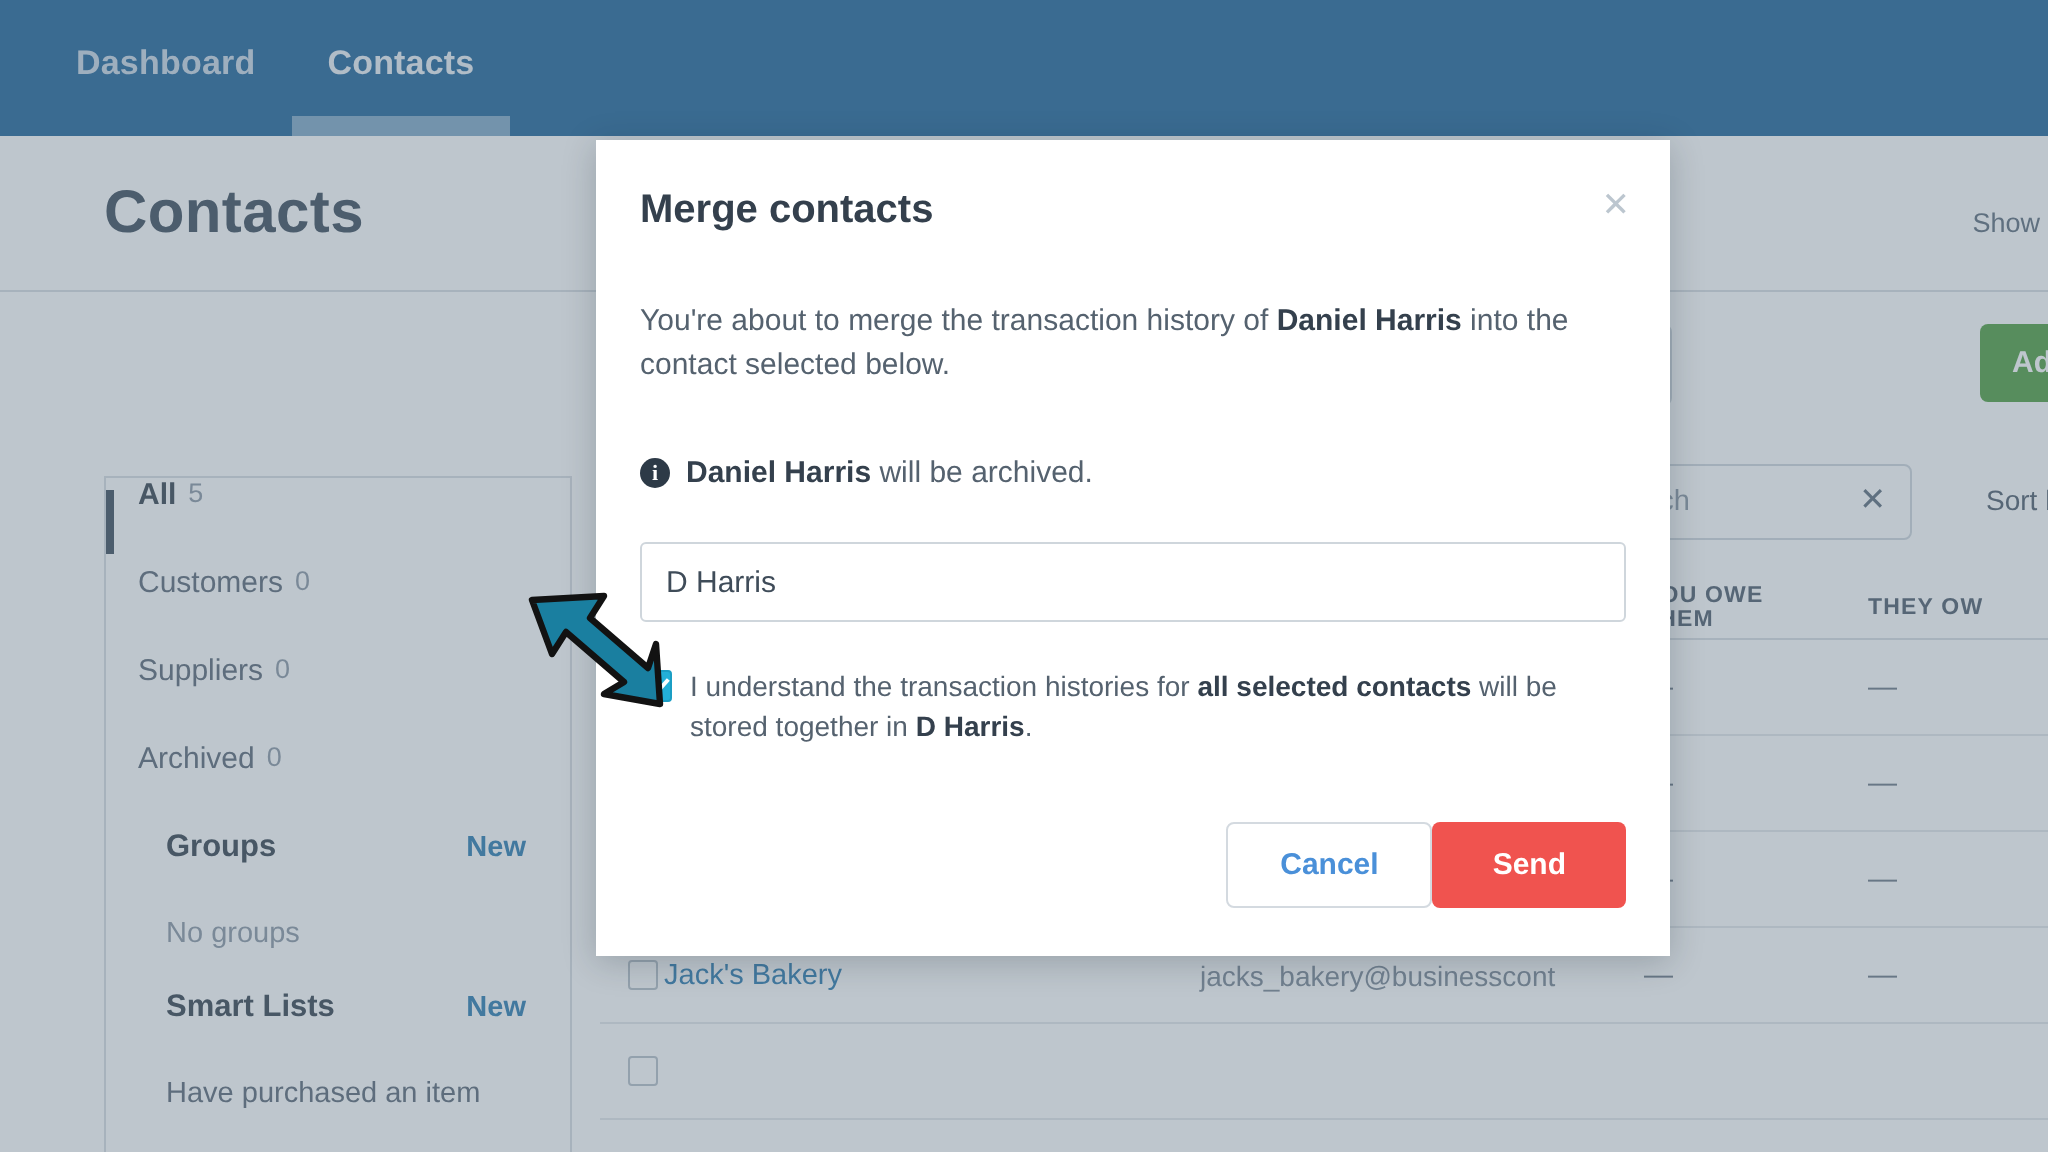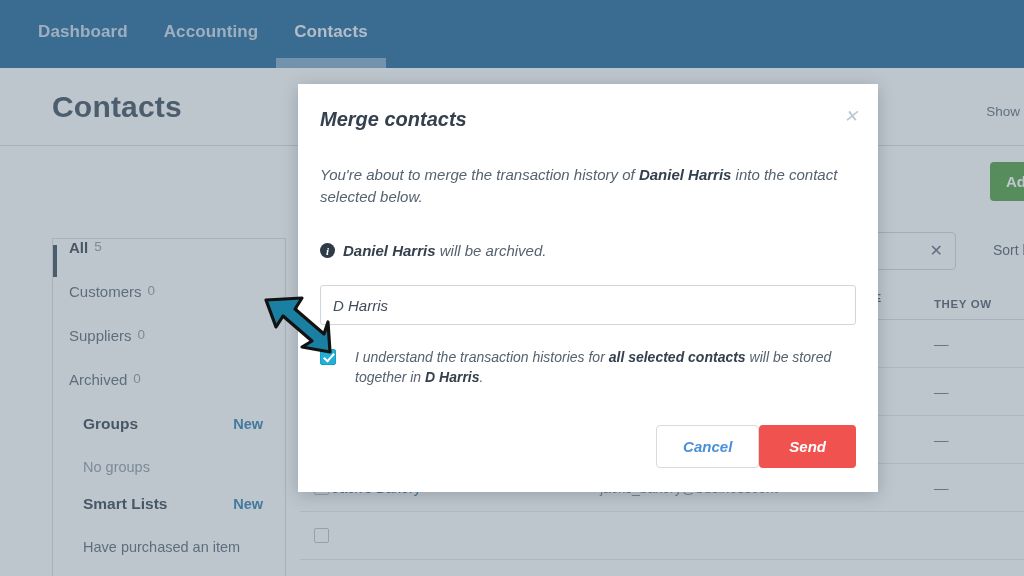--- a/index.html
+++ b/index.html
@@ -148,25 +148,24 @@
   .td-they { width: 104px; padding-left: 14px; color: #6b7885; }
 
   
   #overlay {
     position: absolute; inset: 0;
     background: rgba(101,118,136,0.42);
   }
 
   
   #modal {
-    position: absolute; left: 298px; top: 84px;
-    width: 580px; height: 408px;
+    position: absolute; left: 298px; top: 70px;
+    width: 537px; height: 408px;
     background: #ffffff;
     box-shadow: 0 3px 16px rgba(20,30,40,0.22);
-    font-style: italic;
   }
   #modal-title {
     position: absolute; left: 22px; top: 24px;
     font-size: 20px; font-weight: bold; color: #34404d;
   }
   #modal-close {
     position: absolute; right: 16px; top: 20px;
     font-size: 17px; color: #bcc6cf; cursor: pointer; line-height: 1;
     padding: 4px;
   }
@@ -195,21 +194,21 @@
     margin-top: 26px;
     width: 100%; height: 40px;
     border: 1px solid #cfd6dc; border-radius: 3px;
     background: #fff;
     display: flex; align-items: center;
     padding: 0 12px;
     font-size: 15px; color: #3f4c59;
     cursor: text;
   }
   #confirm-row {
-    display: flex; align-items: flex-start; gap: 19px;
+    display: flex; align-items: flex-start; gap: 9px;
     margin-top: 22px;
   }
   #confirm-checkbox {
     flex: 0 0 auto;
     width: 16px; height: 16px; margin-top: 2px;
     background: #23b0d8; border: 1px solid #1b9ec4; border-radius: 2px;
     position: relative; cursor: pointer;
   }
   #confirm-checkbox::after {
     content: "";
@@ -243,23 +242,20 @@
 
 <div id="root">
 
   <div id="page">
 
     <div id="navbar">
       <div class="nav-items">
         <div class="nav-item">
           <span>Dashboard</span>
         </div>
-        <div class="nav-item">
-          <span>Accounting</span>
-        </div>
         <div class="nav-item active">
           <span>Contacts</span>
           <span class="nav-underline"></span>
         </div>
       </div>
     </div>
 
     <div id="page-header">
       <div id="page-title">Contacts</div>
       <div id="show-toggle">Show</div>

